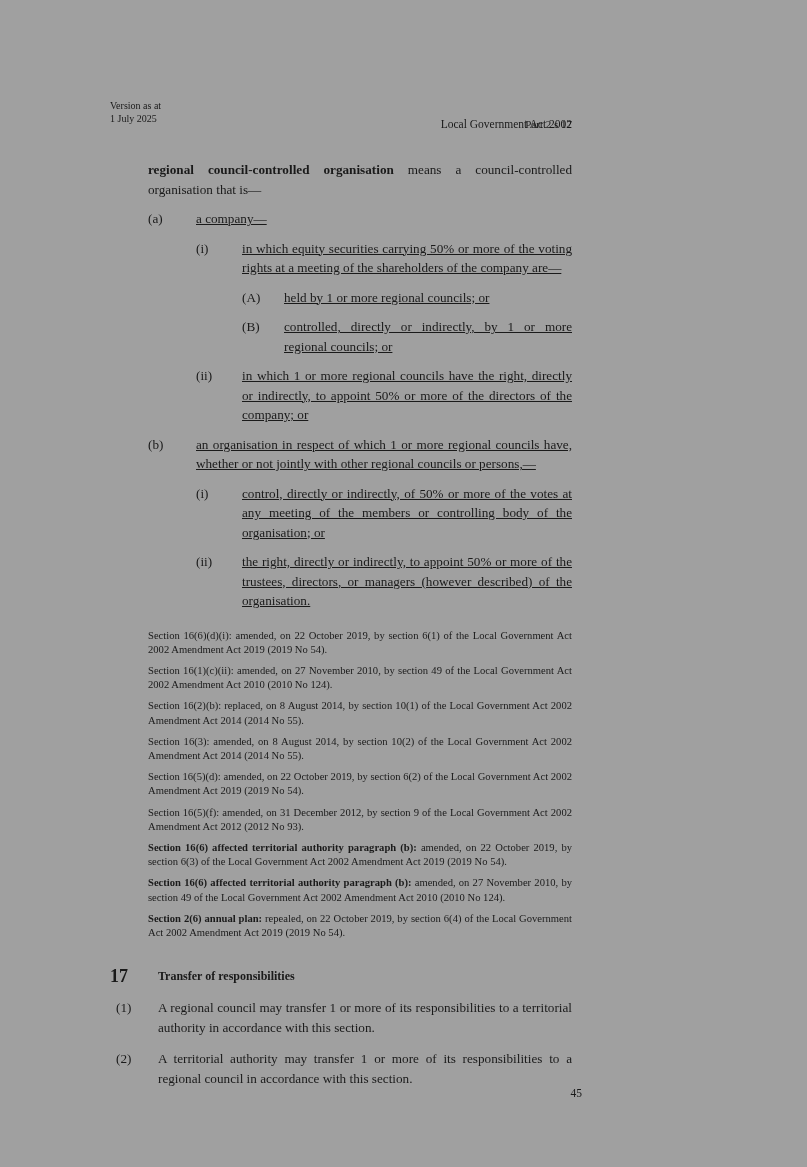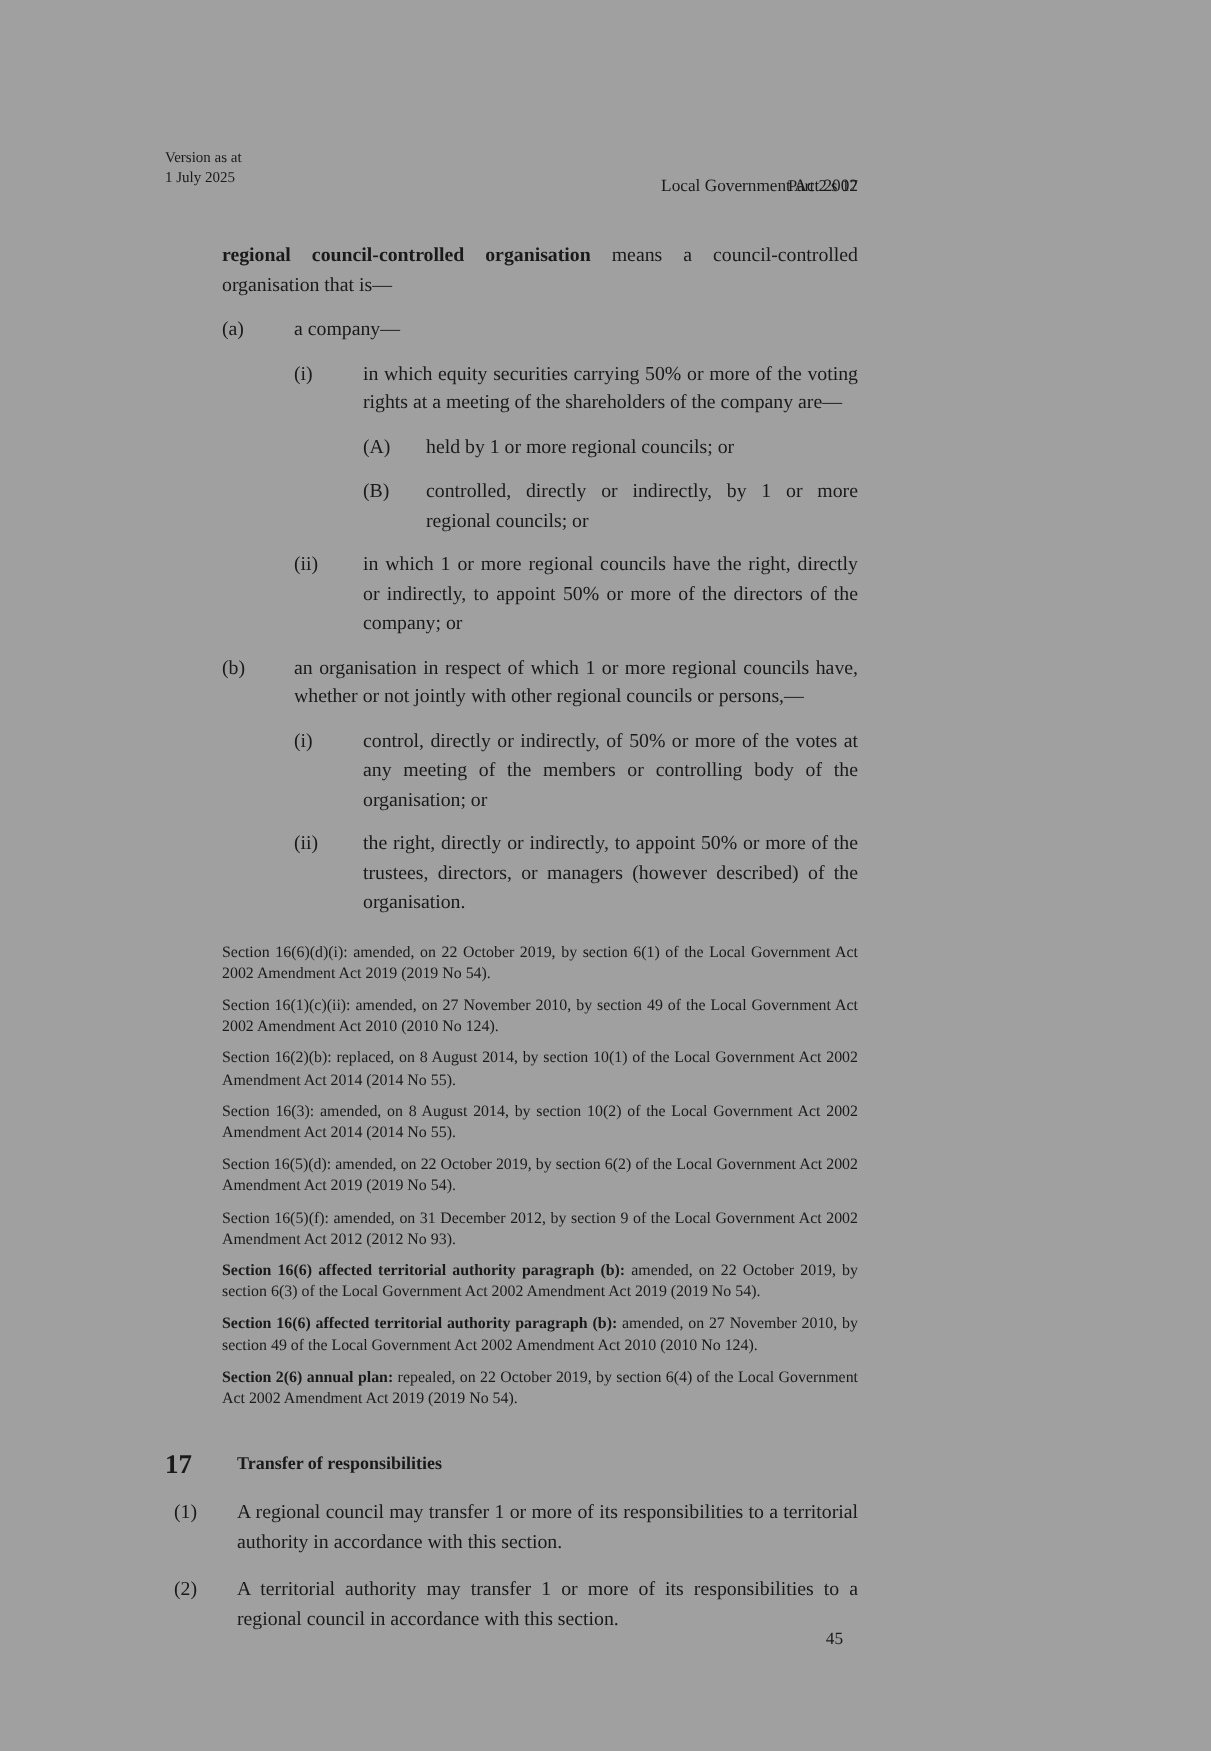--- a/index.html
+++ b/index.html
@@ -72,20 +72,21 @@
     text-justify: inter-word;
     margin-top: 10px;
   }
   .lvl .lbl {
     position: absolute;
     left: 0;
     top: 0;
   }
   .lvl .txt {
     display: block;
+    text-decoration: underline;
   }
 
   
   .lvl-a  { margin-left: 38px;  padding-left: 48px; }
   .lvl-i  { margin-left: 86px;  padding-left: 46px; }
   .lvl-A  { margin-left: 132px; padding-left: 42px; }
 
   
   .notes {
     margin: 18px 0 0 38px;
@@ -131,21 +132,21 @@
   }
   .subsec .lbl {
     position: absolute;
     left: 6px;
     top: 0;
   }
 
   
   .footer {
     position: absolute;
-    right: 120px;
+    right: 100px;
     bottom: 68px;
     font-size: 11.5px;
     margin-left: 48px;
   }
 </style>
 </head>
 <body>
 
 <div class="page">
 

